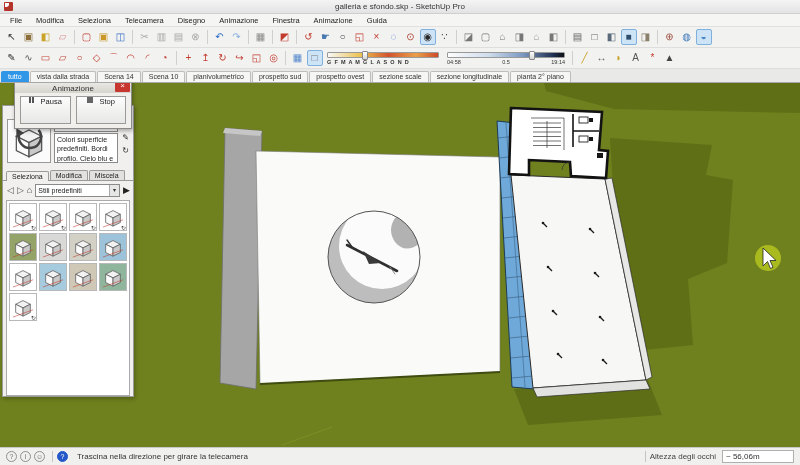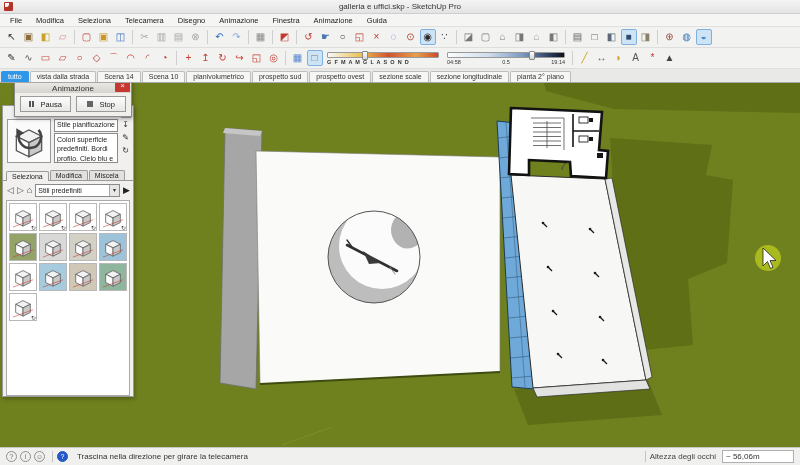--- a/index.html
+++ b/index.html
@@ -42,21 +42,21 @@
 
   
   .viewport{position:relative;height:364px;flex:none;background:#6f801e;overflow:hidden}
   svg.scene{position:absolute;left:0;top:0}
 
   
   .anim{position:absolute;left:14px;top:-4px;width:118px;background:#f0efec;border:1px solid #8a8a8a;box-shadow:1px 2px 4px rgba(0,0,0,.3);z-index:6}
   .anim-title{height:13px;background:linear-gradient(#efeeea,#d6d3cd);display:flex;align-items:flex-end;justify-content:center;position:relative;font-size:8px;color:#333}
   .anim-close{position:absolute;right:1px;top:1px;width:15px;height:11px;background:#c8372f;color:#fff;font-size:8px;line-height:10px;text-align:center;border-radius:1px}
   .anim-body{display:flex;gap:5px;padding:3px 5px 4px}
-  .abtn{flex:1;height:16px;background:linear-gradient(#fdfdfd,#e7e7e5);border:1px solid #9a9a9a;display:flex;align-items:center;justify-content:center;gap:7px;font-size:7.5px;color:#222}
+  .abtn{flex:1;height:28px;background:linear-gradient(#fdfdfd,#e7e7e5);border:1px solid #9a9a9a;display:flex;align-items:flex-start;justify-content:center;gap:7px;font-size:7.5px;color:#222}
   .pbars{display:inline-flex;gap:1px}
   .pbars i{display:block;width:2px;height:6px;background:#555}
   .ssq{display:inline-block;width:6px;height:6px;background:#666}
 
   
   .spanel{position:absolute;left:2px;top:22px;width:132px;height:292px;background:#f1f0ee;border:1px solid #9a9a9a;box-shadow:1px 2px 4px rgba(0,0,0,.25);z-index:5;font-size:7px}
   .sp-close{position:absolute;top:2px;right:2px;width:10px;height:10px;border:1px solid #aaa;background:#ebebea;text-align:center;line-height:8px;font-size:7px;color:#666}
   .sp-head{display:flex;padding:13px 2px 3px 4px}
   .sp-preview{width:44px;height:44px;border:1px solid #999;background:#fbfbfb;flex:none;display:flex;align-items:center;justify-content:center}
   .sp-fields{flex:1;min-width:0;margin:0 2px 0 3px}
@@ -86,21 +86,21 @@
   .eyelabel{color:#444;margin-right:6px;white-space:nowrap}
   .eyebox{width:72px;height:13px;background:#fff;border:1px solid #b0b0b0;display:flex;align-items:center;padding:0 3px;white-space:nowrap}
 </style>
 </head>
 <body>
 
 <div class="window">
 
   <div class="titlebar">
     <span class="logo"></span>
-    <span class="title">galleria e uffici.skp - SketchUp Pro</span>
+    <span class="title">galleria e sfondo.skp - SketchUp Pro</span>
   </div>
 
   <div class="menubar">
       <span class="menu-item">File</span>
       <span class="menu-item">Modifica</span>
       <span class="menu-item">Seleziona</span>
       <span class="menu-item">Telecamera</span>
       <span class="menu-item">Disegno</span>
       <span class="menu-item">Animazione</span>
       <span class="menu-item">Finestra</span>

